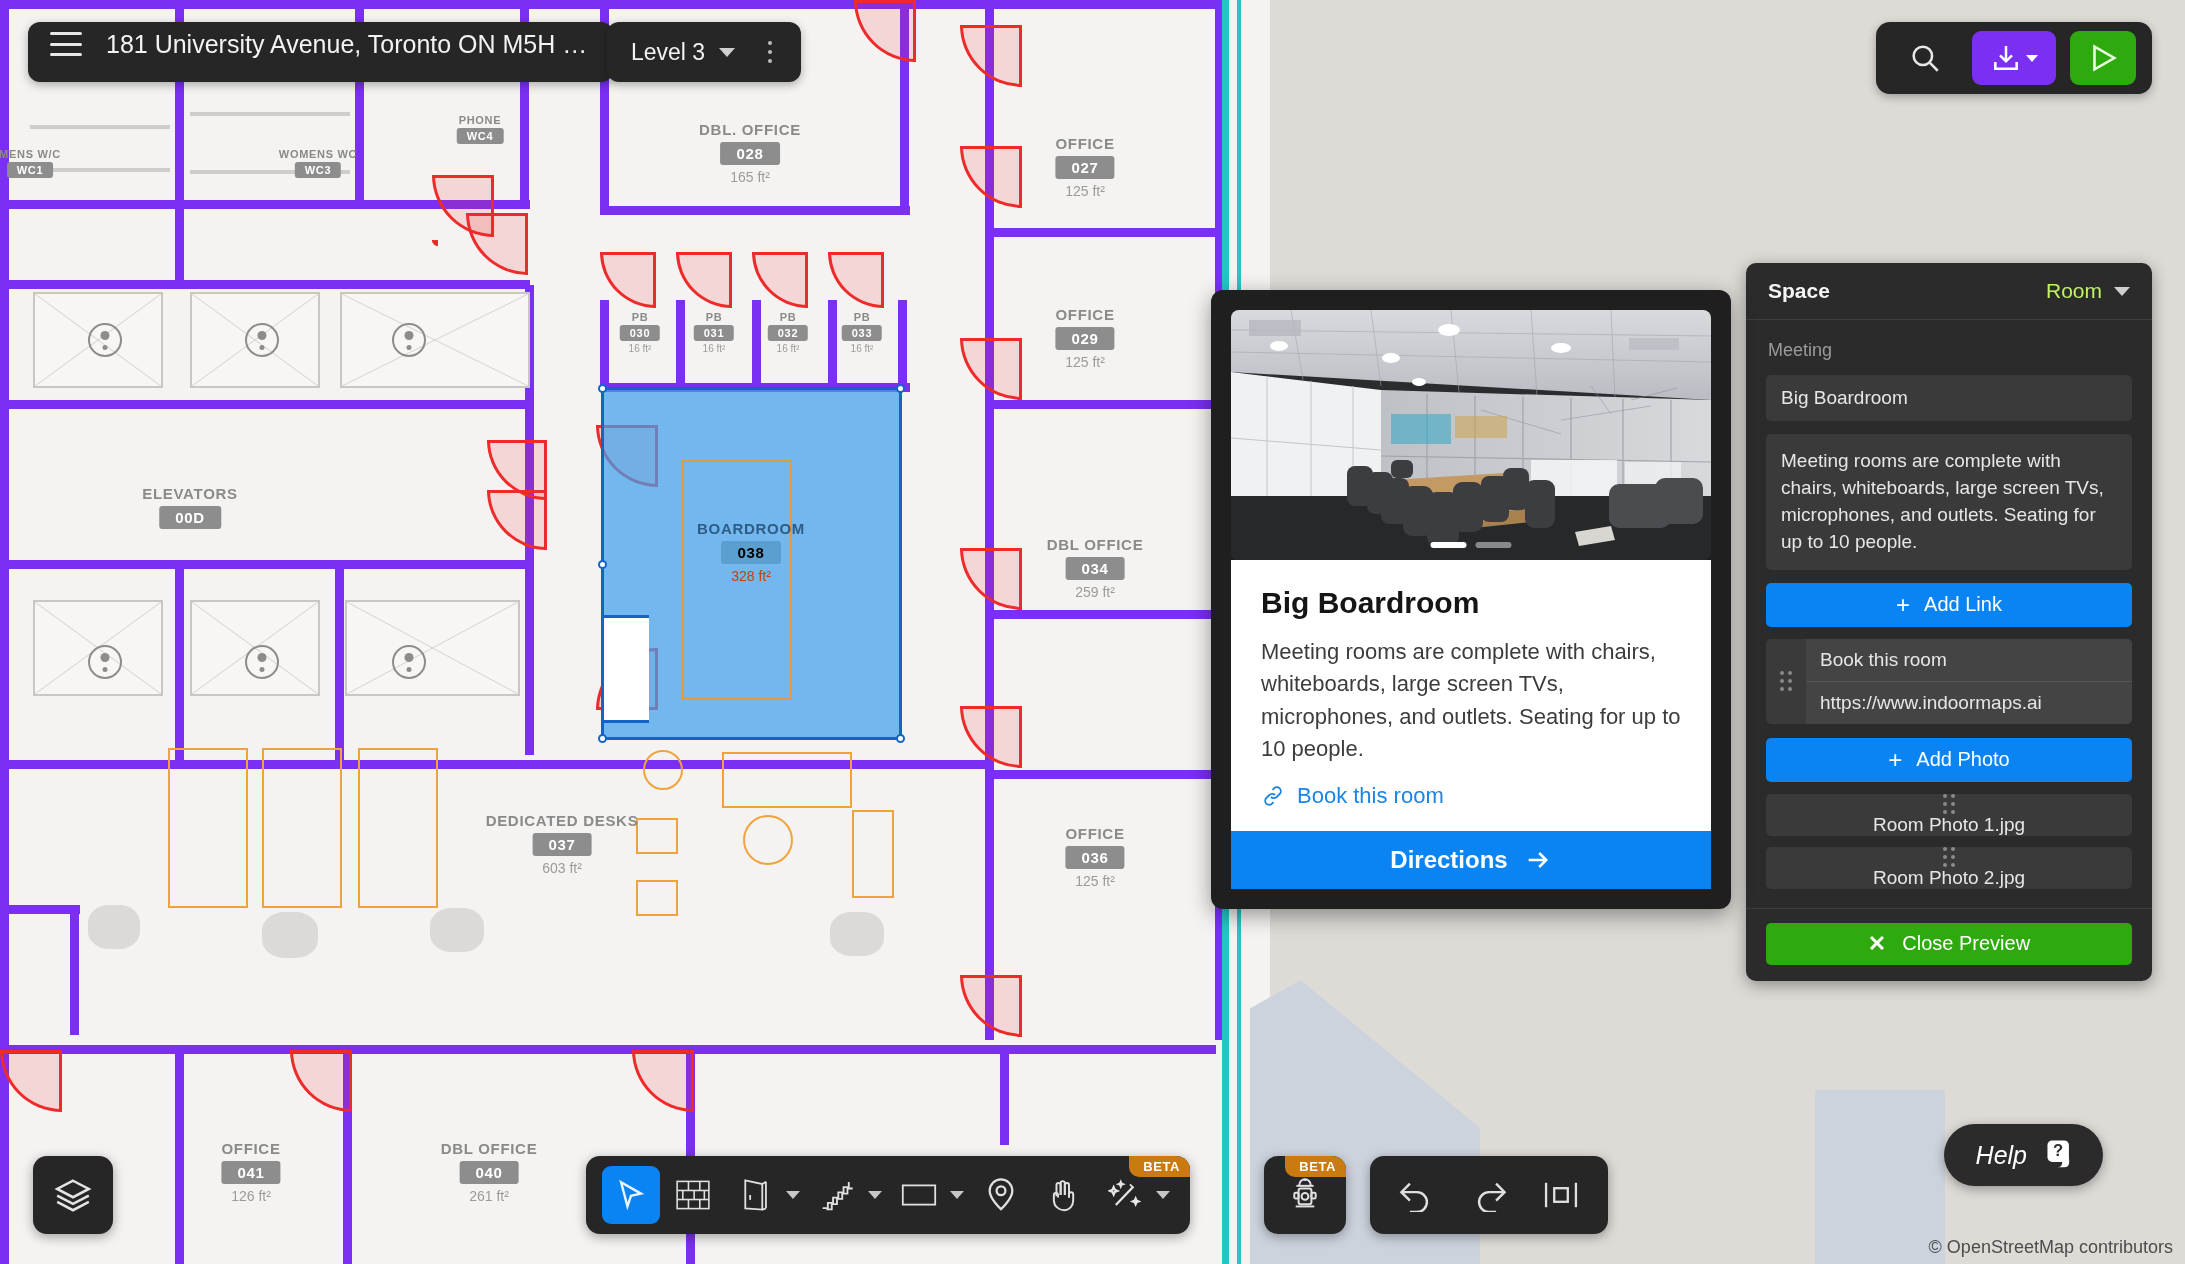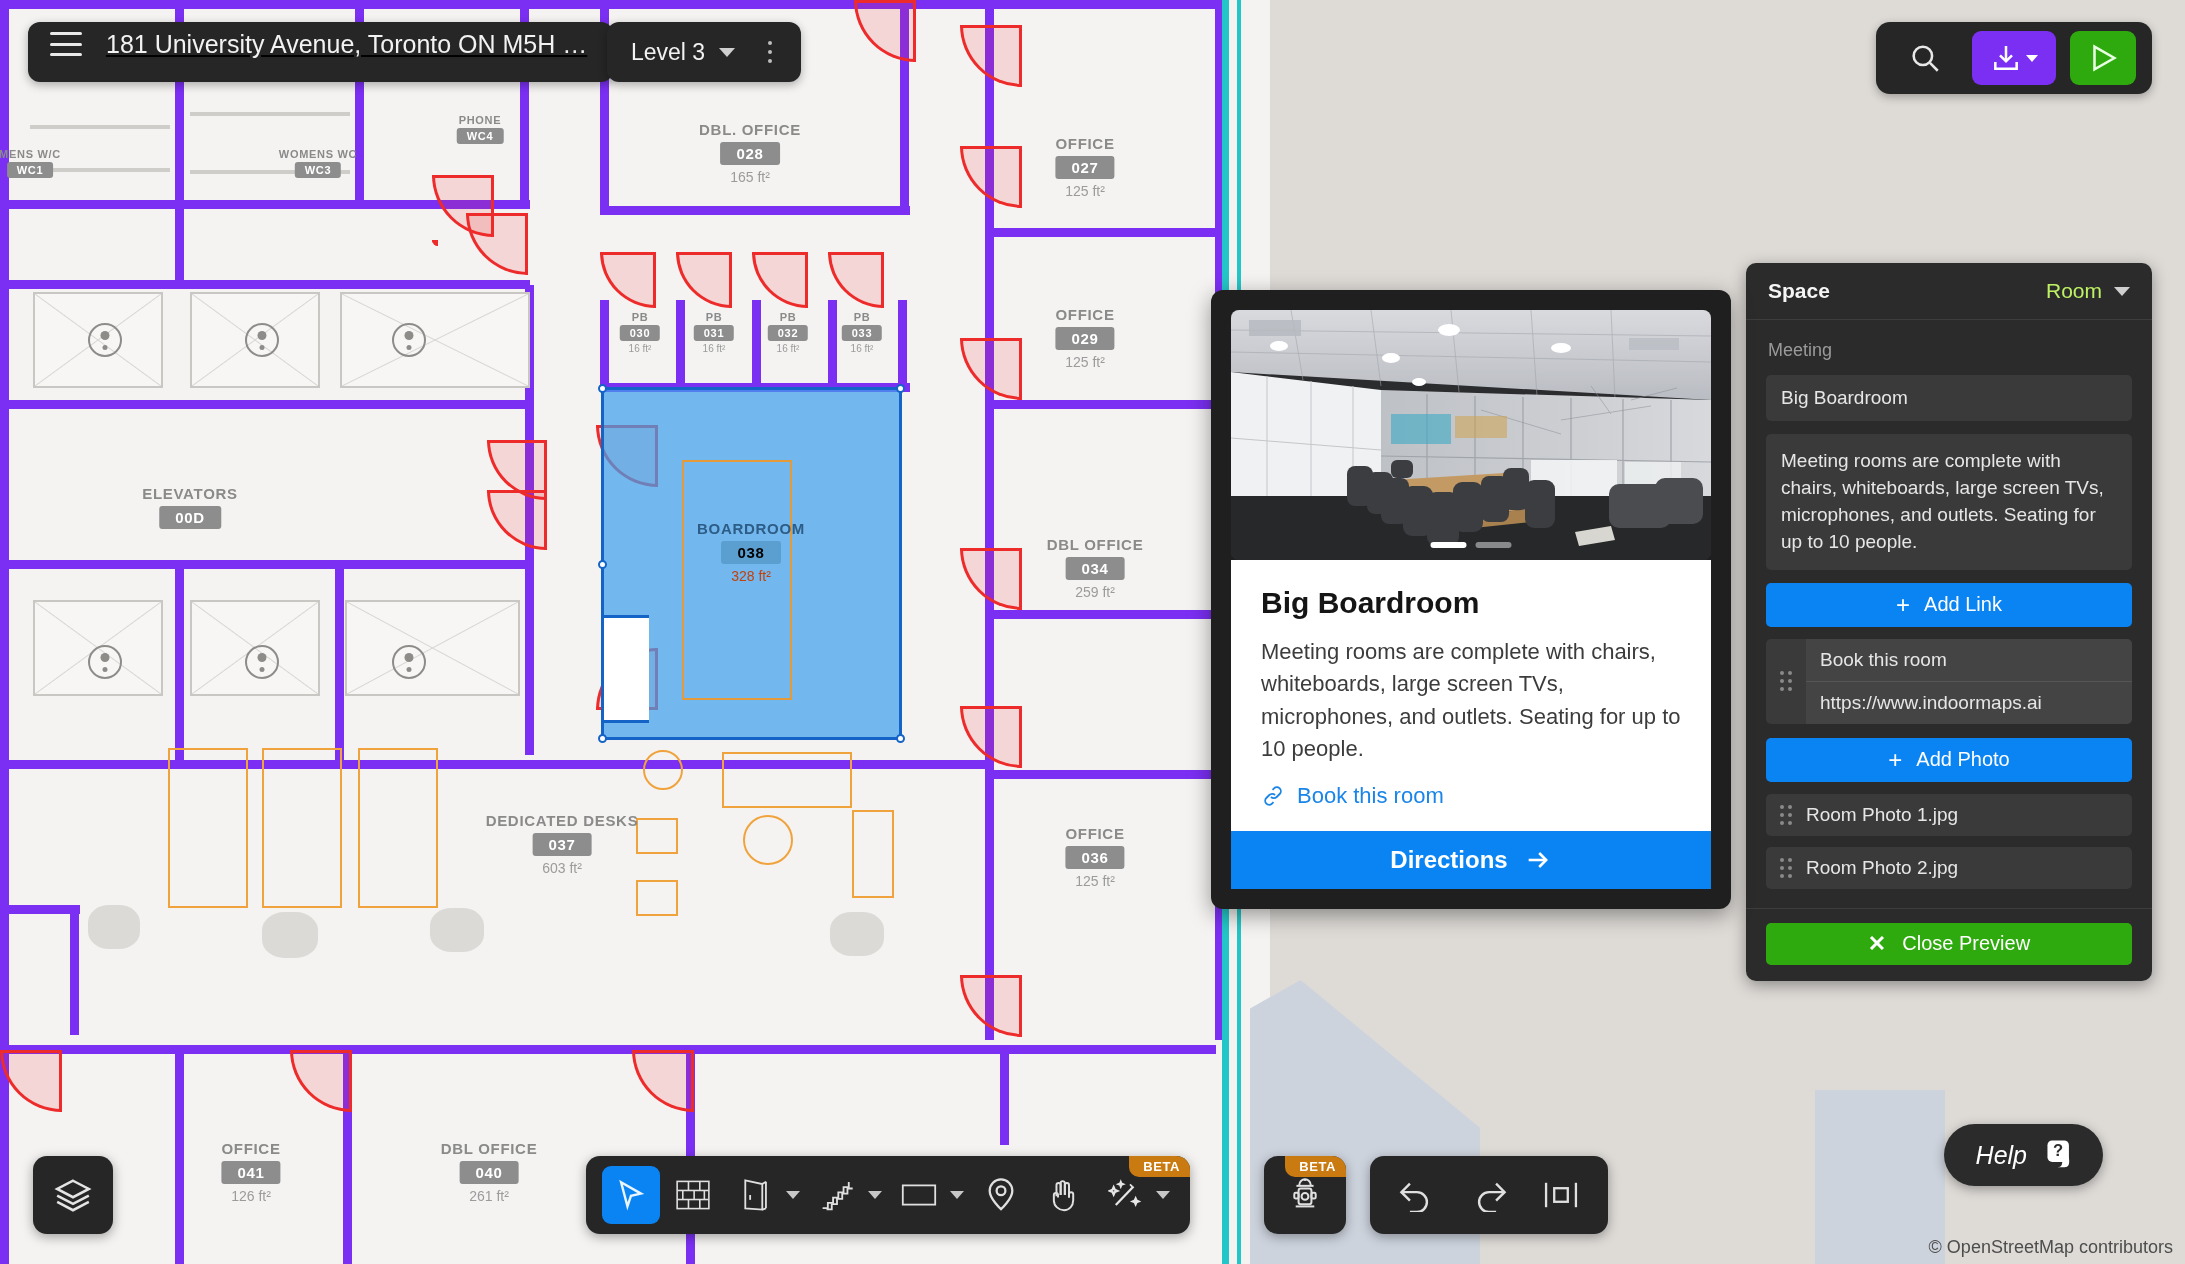--- a/index.html
+++ b/index.html
@@ -159,21 +159,20 @@
   #titlebar {
     position: absolute;
     left: 28px; top: 22px;
     height: 60px;
     min-width: 560px;
     background: #262626;
     border-radius: 12px;
     display: flex; align-items: center;
     padding: 0 26px 16px 22px;
     box-shadow: 0 3px 10px rgba(0,0,0,.3);
-    text-decoration: underline;
   }
   #hamburger {
     width: 32px; height: 24px;
     display: flex; flex-direction: column; justify-content: space-between;
     cursor: pointer;
     margin-right: 24px;
   }
   #hamburger span { display:block; height: 3px; background: #e9e9e9; border-radius: 2px; }
   #titlebar .title-text {
     color: #f2f2f2;
@@ -302,20 +301,21 @@
     color: #e6e6e6;
     font-size: 19px;
   }
   .link-fields .lf:first-child { border-bottom: 1px solid #555; }
   .photo-row {
     display: flex; align-items: center;
     background: #3a3a3a;
     border-radius: 5px;
     margin-bottom: 11px;
     height: 42px;
+    flex-direction: column;
   }
   .photo-row .pname { color: #e6e6e6; font-size: 19px; }
   #panel-footer {
     border-top: 1px solid #3d3d3d;
     padding: 14px 20px 16px 20px;
   }
   .btn-green {
     background: #2eaa0e;
     color: #fff;
     border: none;

